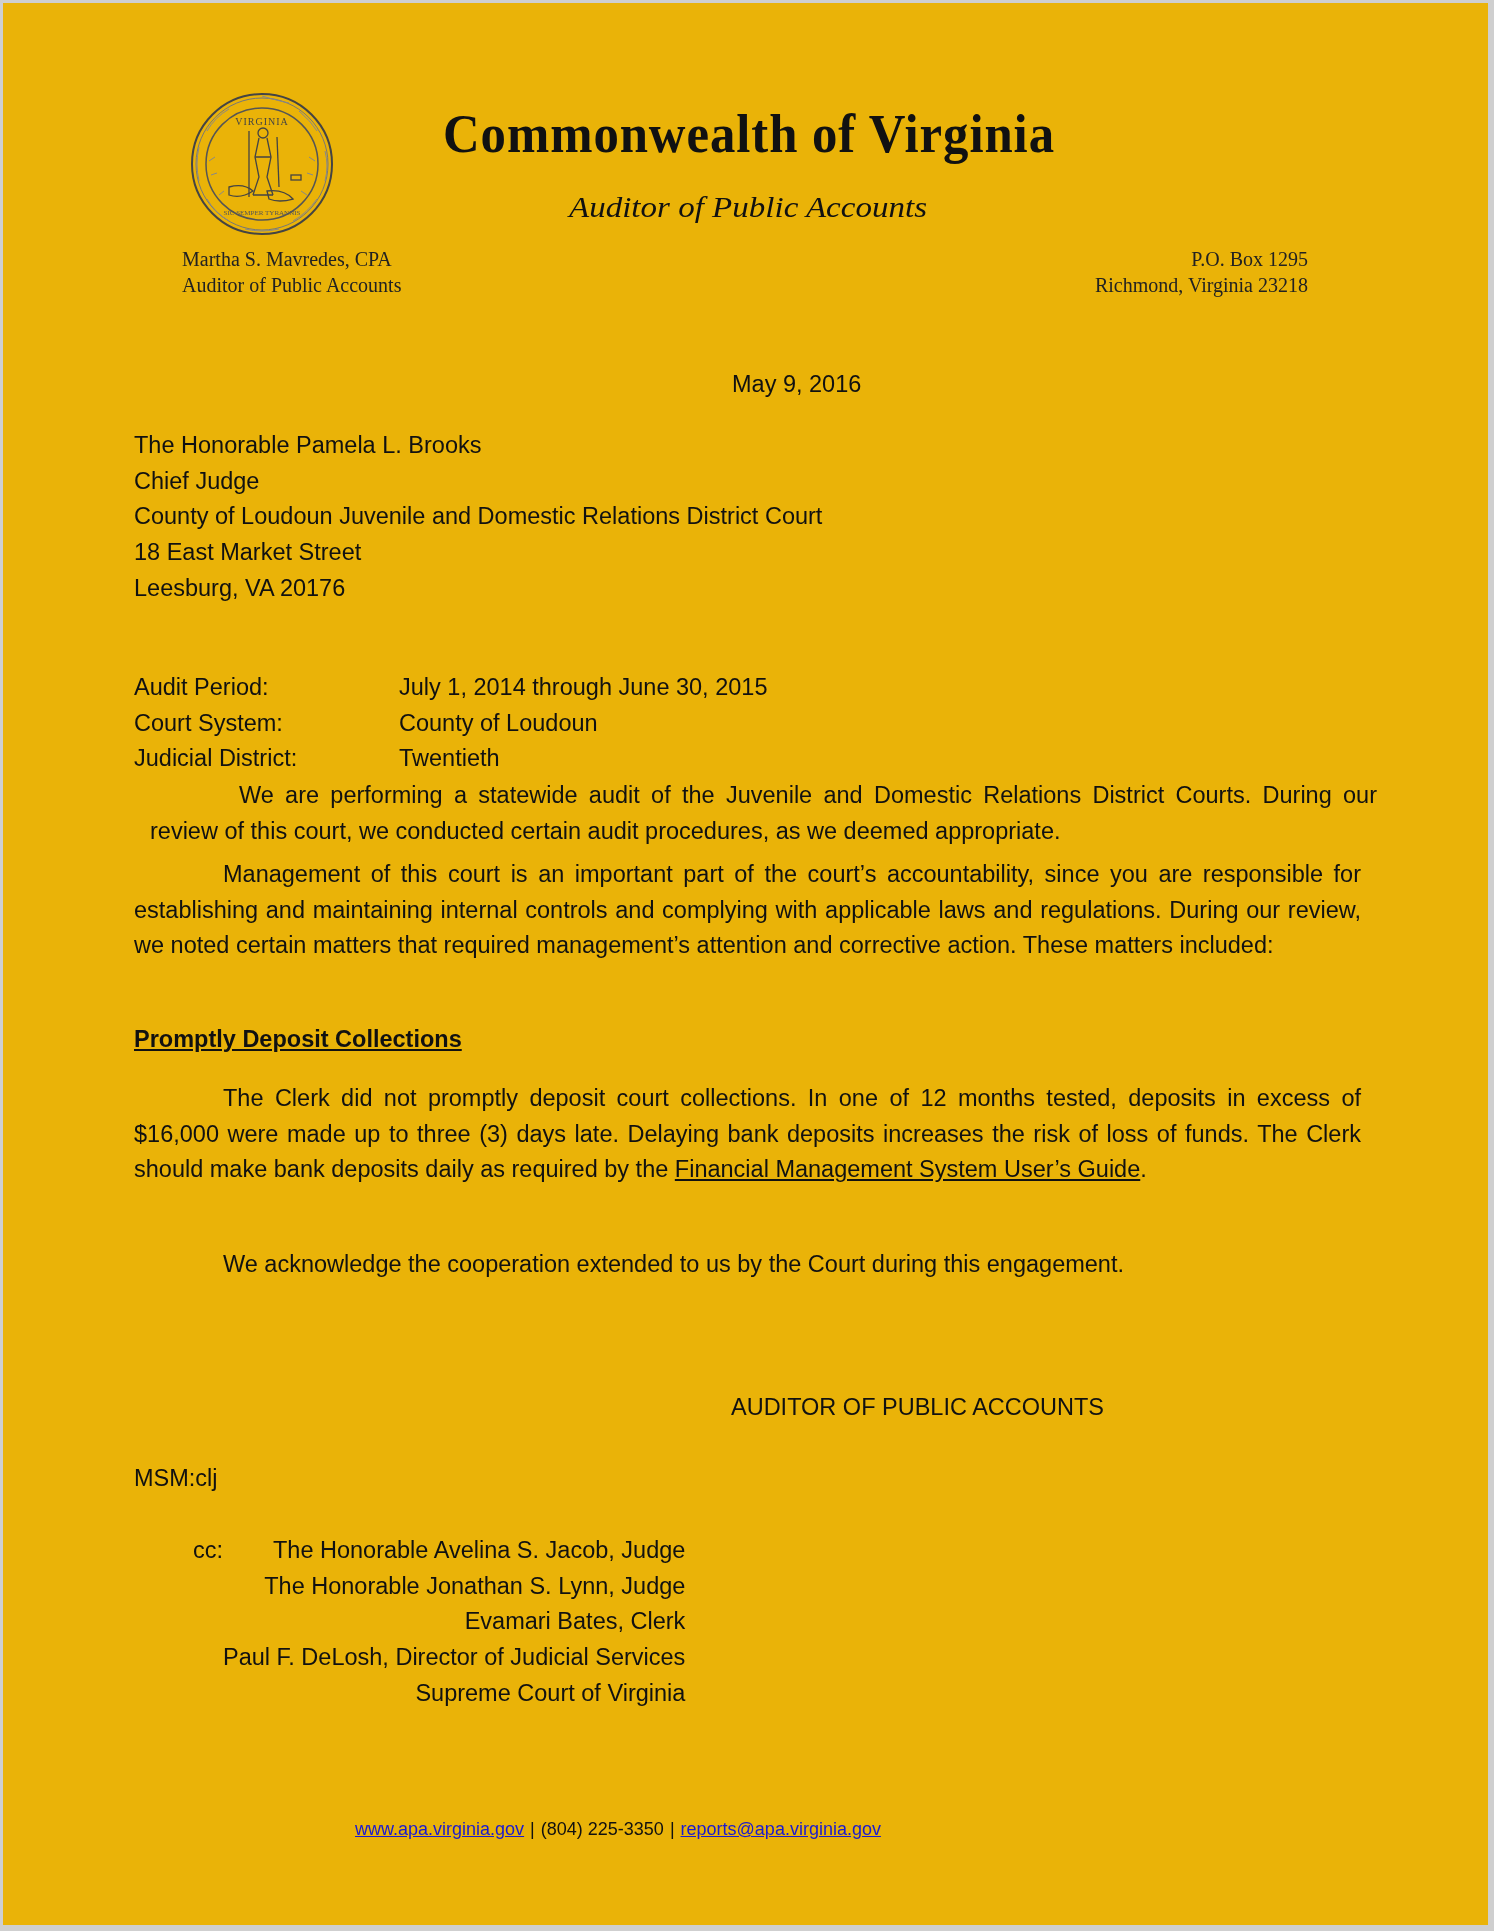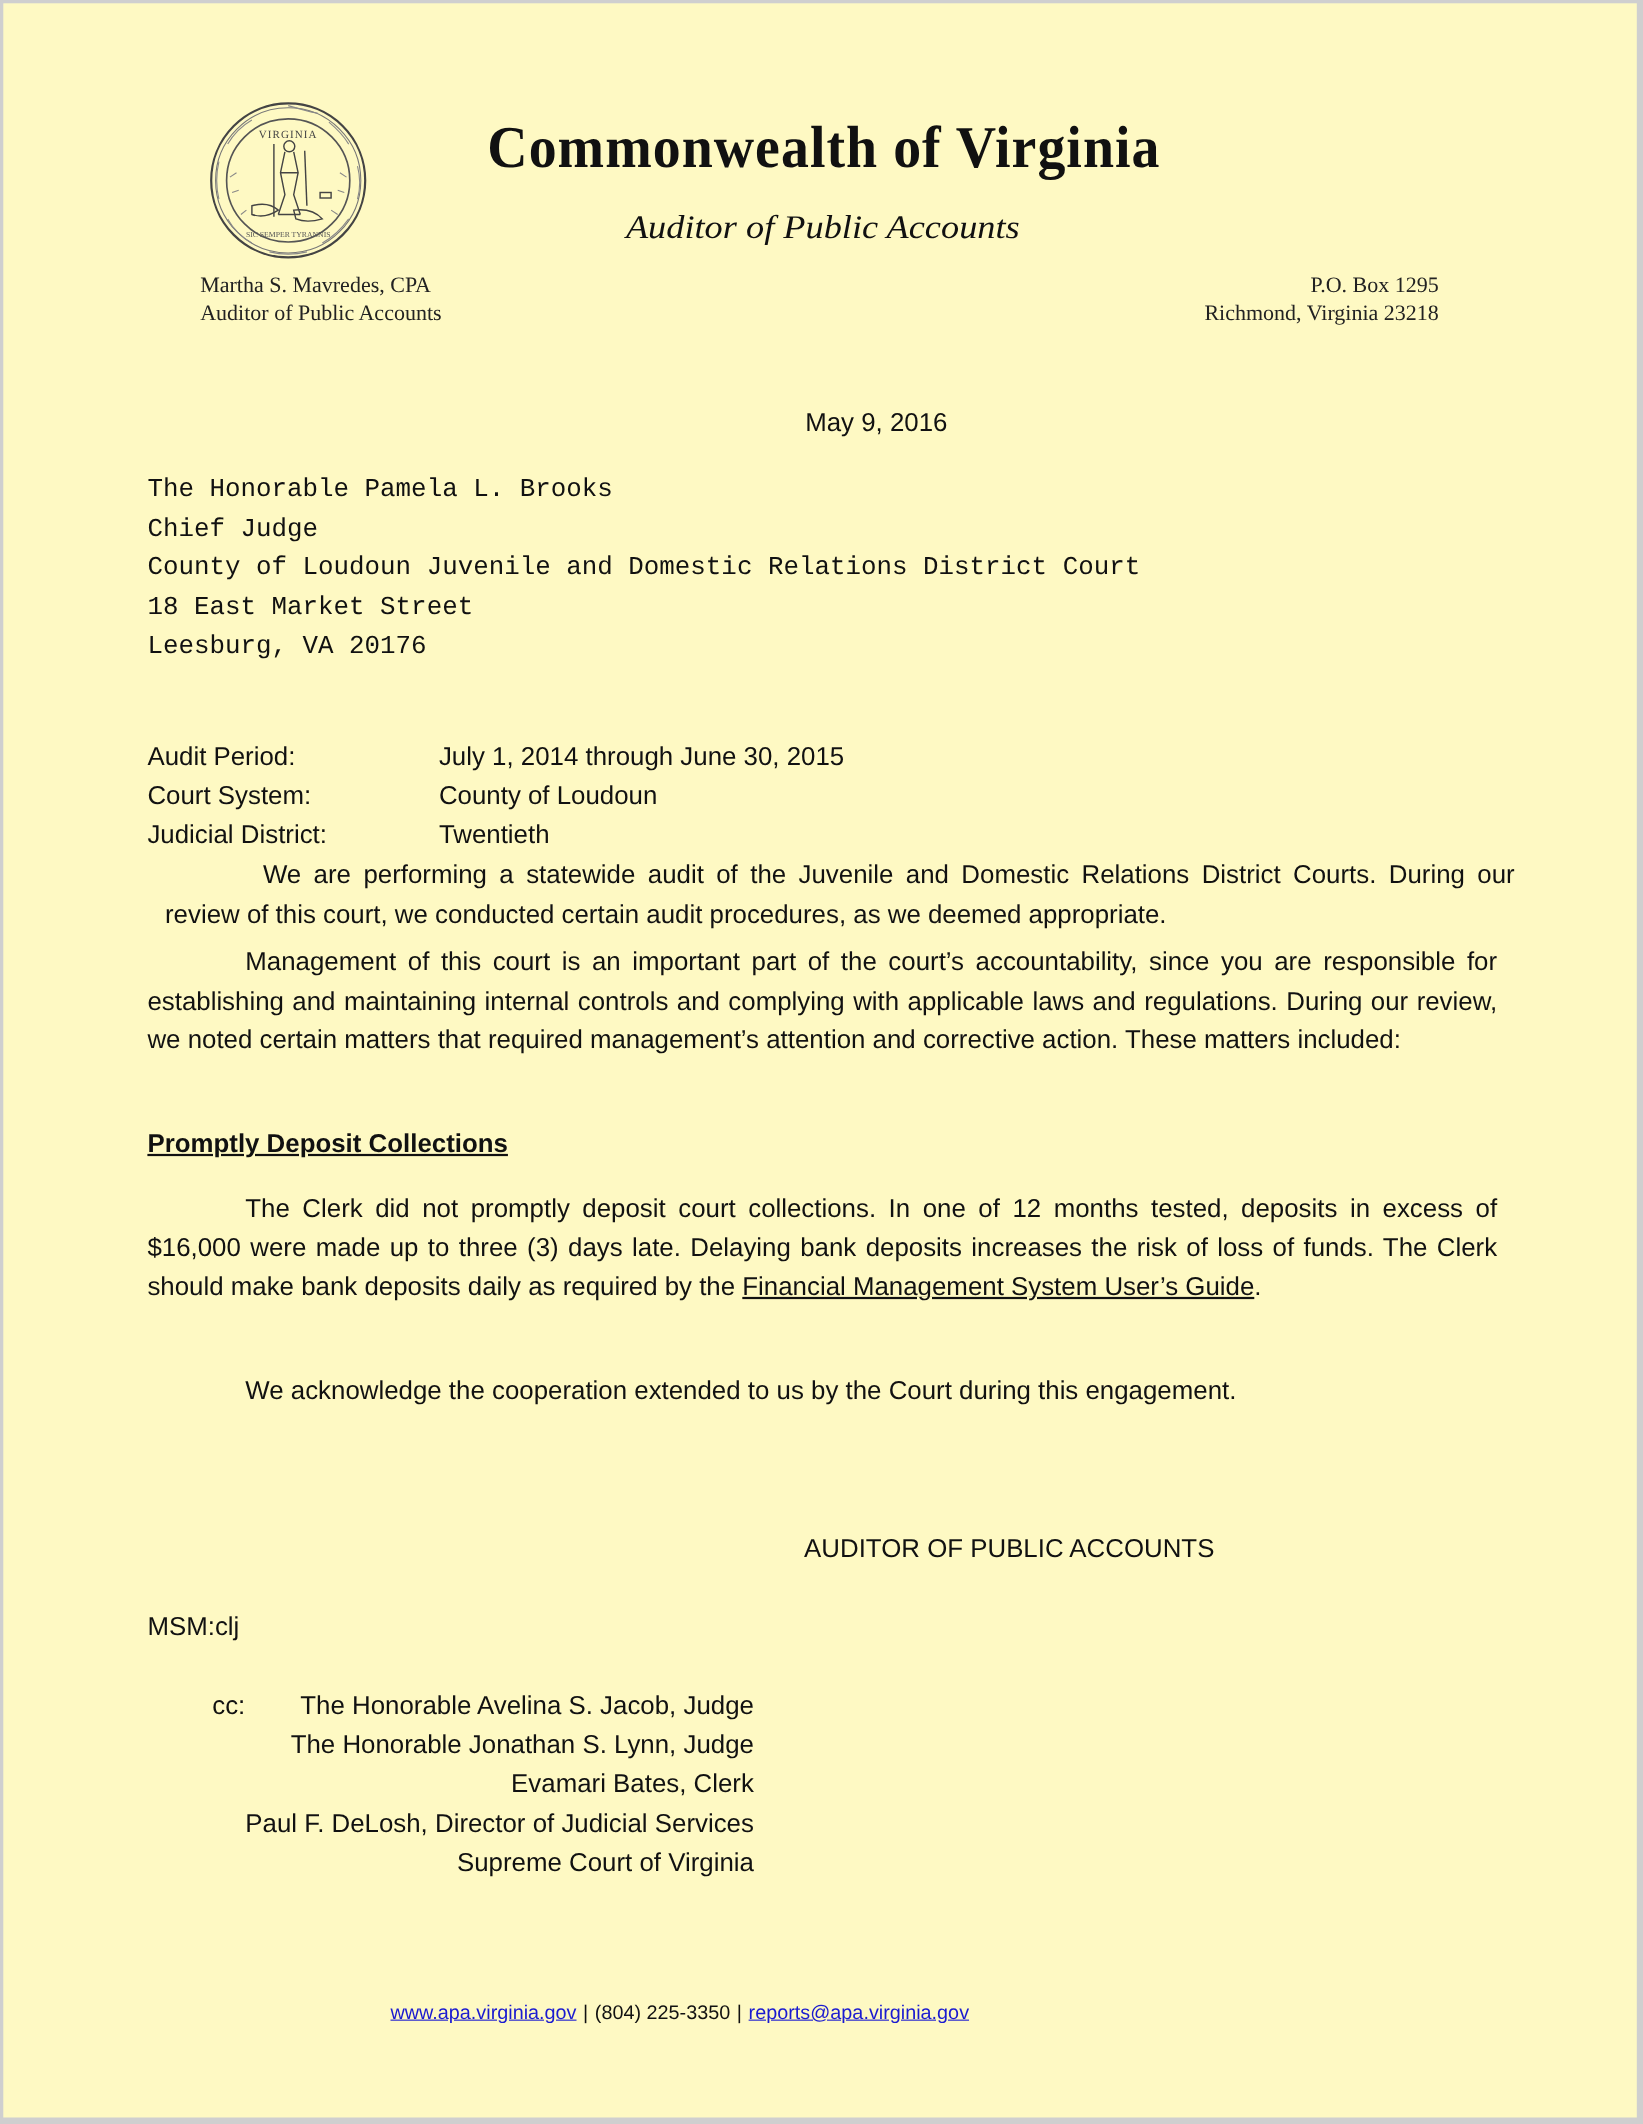--- a/index.html
+++ b/index.html
@@ -8,21 +8,21 @@
     background: #cfcfcf;
     position: relative;
     overflow: hidden;
     font-family: "Liberation Sans", sans-serif;
     color: #111;
   }
   .page {
     position: absolute;
     left: 3px; top: 3px;
     width: 1485px; height: 1922px;
-    background: #fef9c3;
+    background: #eab308;
   }
   .abs { position: absolute; white-space: nowrap; }
 
   
   .seal { position: absolute; left: 186px; top: 88px; width: 146px; height: 146px; }
   .lh-title {
     position: absolute; left: 440px; top: 104px;
     font-family: "Liberation Serif", serif;
     font-weight: bold;
     font-size: 54px;
@@ -48,21 +48,21 @@
   .lh-left { left: 179px; }
   .lh-right { right: 180px; text-align: right; }
 
   
   .txt {
     font-size: 23.5px;
     line-height: 35.7px;
   }
   .date { position: absolute; left: 729px; top: 344px; margin-top: 20px; }
   .addr { position: absolute; left: 131px; top: 425px; }
-  .addr div { white-space: nowrap; font-family: Liberation Mono, monospace; }
+  .addr div { white-space: nowrap; }
   .meta { position: absolute; left: 131px; top: 627px; margin-top: 40px; }
   .meta-row { display: flex; white-space: nowrap; }
   .meta-label { width: 265px; }
   .para {
     position: absolute; left: 131px; width: 1227px;
     text-align: justify;
     text-indent: 89px;
   }
   .p1 { top: 759px; }
   .p2 { top: 854px; }

